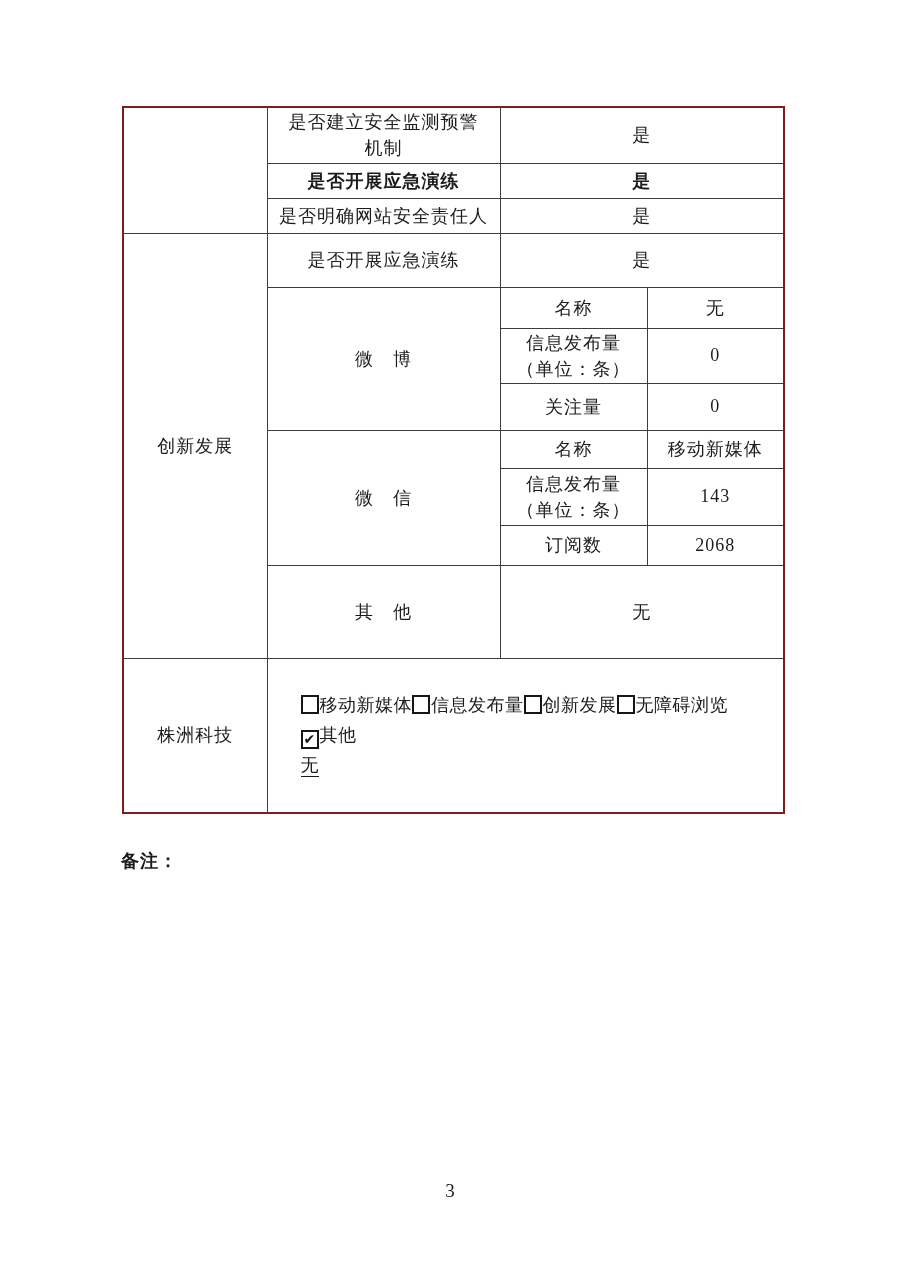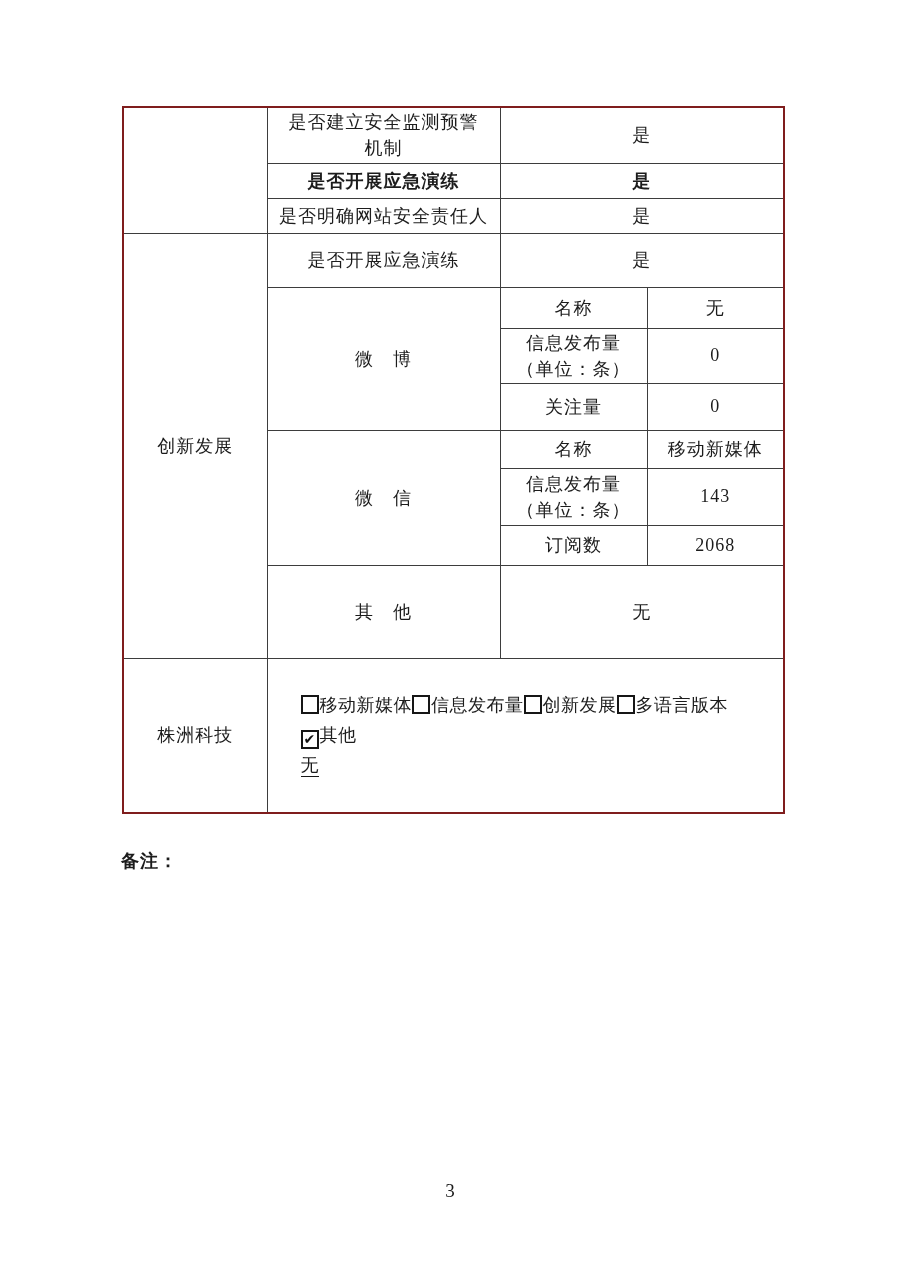--- a/index.html
+++ b/index.html
@@ -170,21 +170,21 @@
 
     <tr class="r11">
       <td>其　他</td>
       <td colspan="2">无</td>
     </tr>
 
     <tr class="r12">
       <td>株洲科技</td>
       <td colspan="3" class="innovation-cell">
         <div class="innovation-content">
-          <span><span class="cb-item"><span class="cb-box"></span><span>移动新媒体</span></span><span class="cb-item"><span class="cb-box"></span><span>信息发布量</span></span><span class="cb-item"><span class="cb-box"></span><span>创新发展</span></span><span class="cb-item"><span class="cb-box"></span><span>多语言版本</span></span><span class="cb-item"><span class="cb-box">✔</span><span>其他</span></span></span>
+          <span><span class="cb-item"><span class="cb-box"></span><span>移动新媒体</span></span><span class="cb-item"><span class="cb-box"></span><span>信息发布量</span></span><span class="cb-item"><span class="cb-box"></span><span>创新发展</span></span><span class="cb-item"><span class="cb-box"></span><span>无障碍浏览</span></span><span class="cb-item"><span class="cb-box">✔</span><span>其他</span></span></span>
           <div>
             <span class="underlined">无</span>
           </div>
         </div>
       </td>
     </tr>
   </tbody>
     </table>
 
   <div class="remark">备注：</div>

